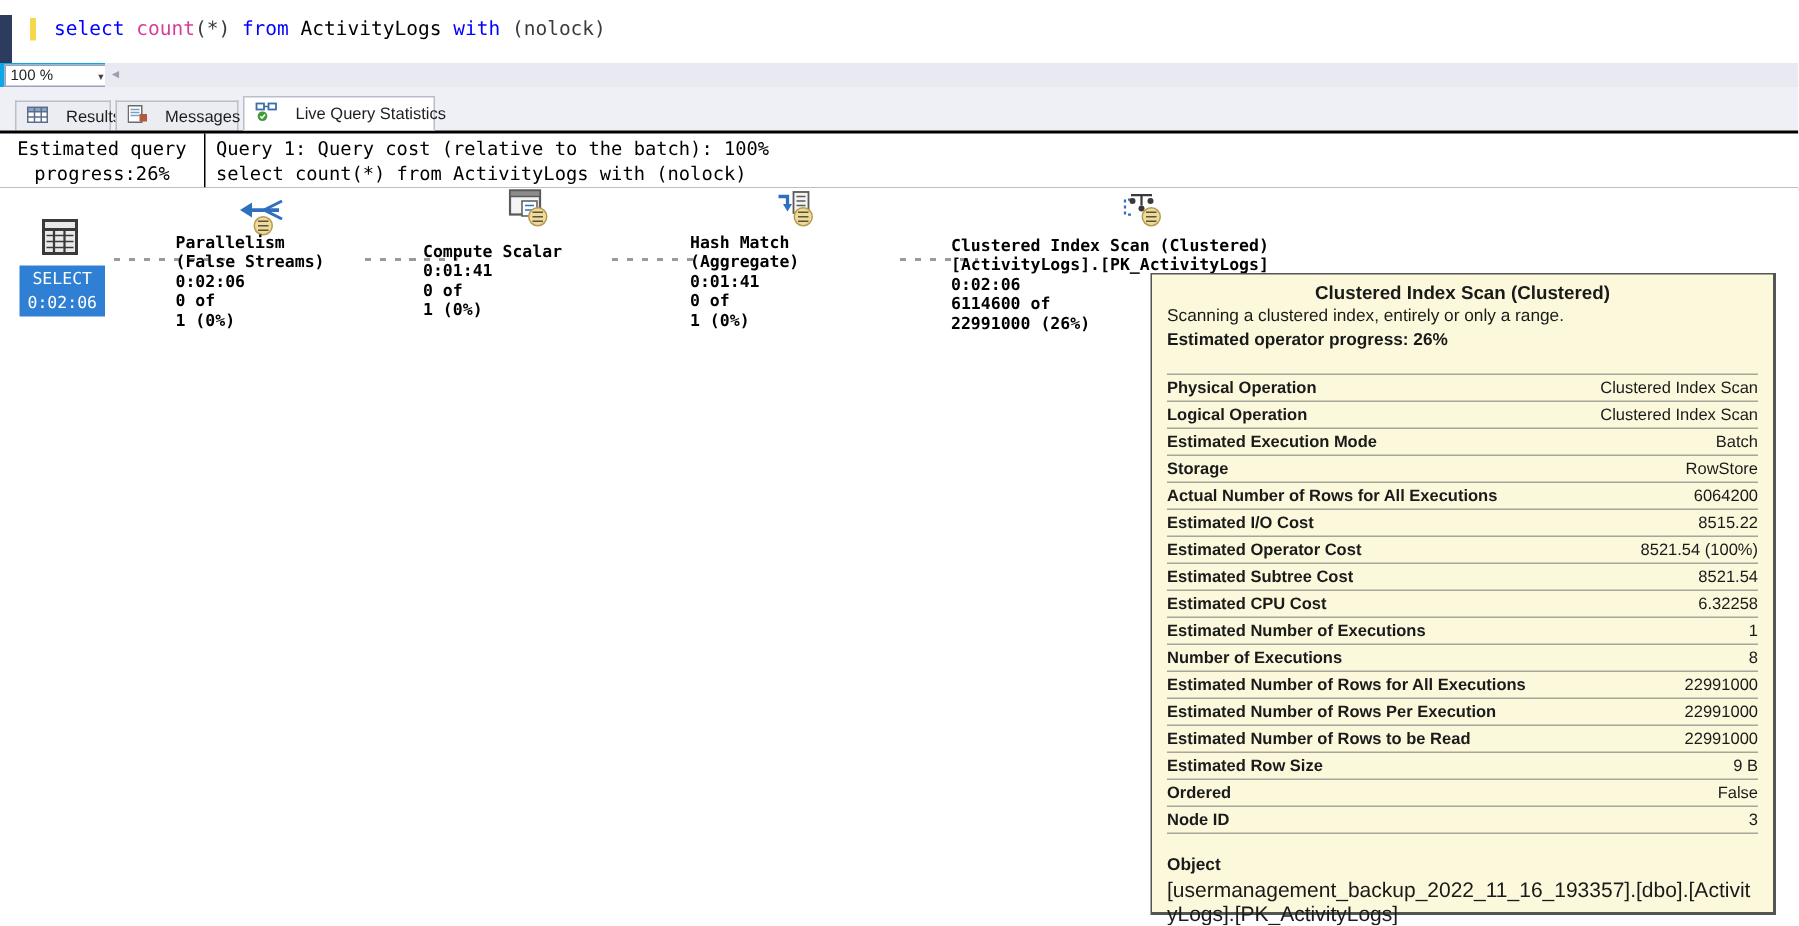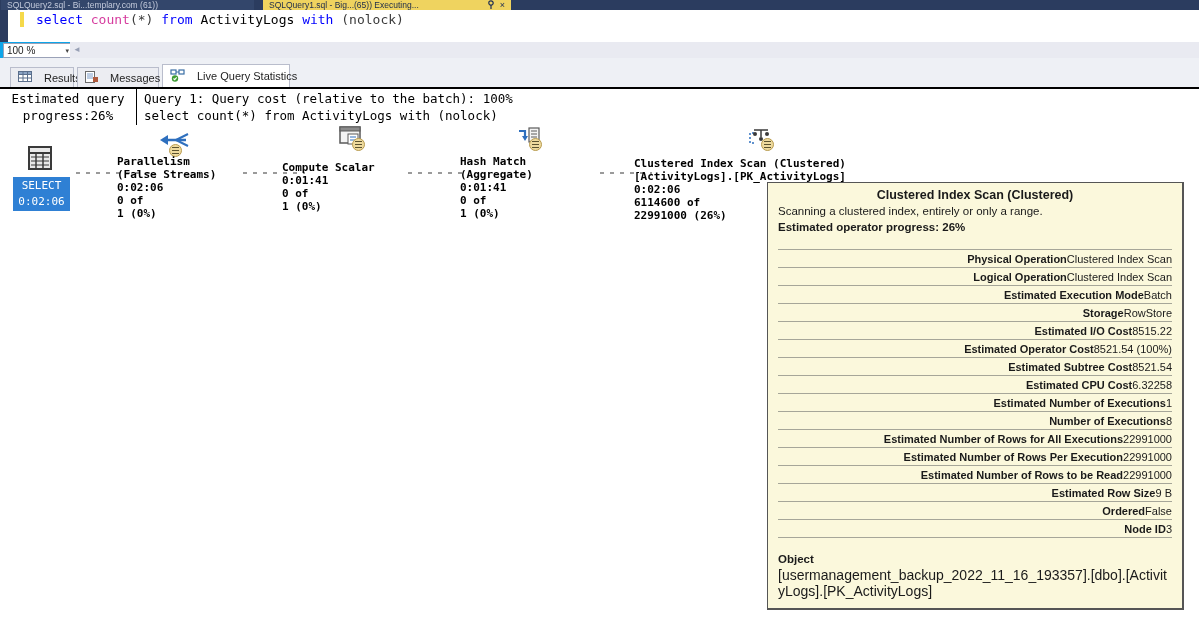--- a/index.html
+++ b/index.html
@@ -69,47 +69,32 @@
   .badge i{display:block;height:1px;background:#5c5330;margin:2px 2px 0 2px;}
 
   
   .tooltip{position:absolute;left:767px;top:182px;width:417px;height:428px;background:#fbf8dc;
            border:1px solid #555;border-right-width:2px;border-bottom-width:2px;
            box-sizing:border-box;padding:5px 10px 8px 10px;color:#1a1a1a;z-index:5;}
   .tt-title{font-size:12.5px;font-weight:bold;text-align:center;}
   .tt-desc{font-size:11.5px;margin-top:3px;}
   .tt-progress{font-size:11.5px;font-weight:bold;margin-top:4px;}
   .tt-table{margin-top:16px;border-top:1px solid #a6a699;}
-  .tt-row{display:flex;justify-content:flex-end;align-items:center;height:17px;
+  .tt-row{display:flex;justify-content:space-between;align-items:center;height:17px;
           border-bottom:1px solid #a6a699;font-size:11px;}
   .tt-label{font-weight:bold;}
   .tt-value{text-align:right;}
   .tt-object{margin-top:15px;font-size:11.5px;font-weight:bold;}
   .tt-object-value{font-size:14px;line-height:16px;margin-top:2px;word-break:break-all;}
 </style>
 </head>
 <body>
 
 <div class="app">
 
-  <div class="doc-tabstrip">
-    <div class="doc-tab t1">
-      <span>SQLQuery2.sql - Bi...templary.com (61))</span>
-    </div>
-    <div class="doc-tab t2">
-      <span class="tab-label">SQLQuery1.sql - Big...(65)) Executing...</span>
-      <span class="tab-glyph">
-        <svg width="8" height="9" viewBox="0 0 8 9">
-            <circle cx="4" cy="3" r="2.2" fill="none" stroke="#203055" stroke-width="1.2"></circle>
-            <line x1="4" y1="5" x2="4" y2="9" stroke="#203055" stroke-width="1.2"></line>
-          </svg>
-      </span>
-      <span class="tab-glyph">×</span>
-    </div>
-  </div>
 
   <div class="editor">
     <div class="editor-margin"></div>
     <div class="change-bar"></div>
     <div class="code-line"><span class="kw">select </span><span class="fn">count</span><span class="gr">(*) </span><span class="kw">from </span><span class="id">ActivityLogs </span><span class="kw">with </span><span class="gr">(nolock)</span></div>
   </div>
 
   <div class="zoom-row">
     <div class="zoom-box">
       <span>100 %</span>
@@ -274,20 +259,24 @@
       </div>
         <div class="tt-row">
         <span class="tt-label">Estimated Execution Mode</span>
         <span class="tt-value">Batch</span>
       </div>
         <div class="tt-row">
         <span class="tt-label">Storage</span>
         <span class="tt-value">RowStore</span>
       </div>
         <div class="tt-row">
+        <span class="tt-label">Actual Number of Rows for All Executions</span>
+        <span class="tt-value">6064200</span>
+      </div>
+        <div class="tt-row">
         <span class="tt-label">Estimated I/O Cost</span>
         <span class="tt-value">8515.22</span>
       </div>
         <div class="tt-row">
         <span class="tt-label">Estimated Operator Cost</span>
         <span class="tt-value">8521.54 (100%)</span>
       </div>
         <div class="tt-row">
         <span class="tt-label">Estimated Subtree Cost</span>
         <span class="tt-value">8521.54</span>

